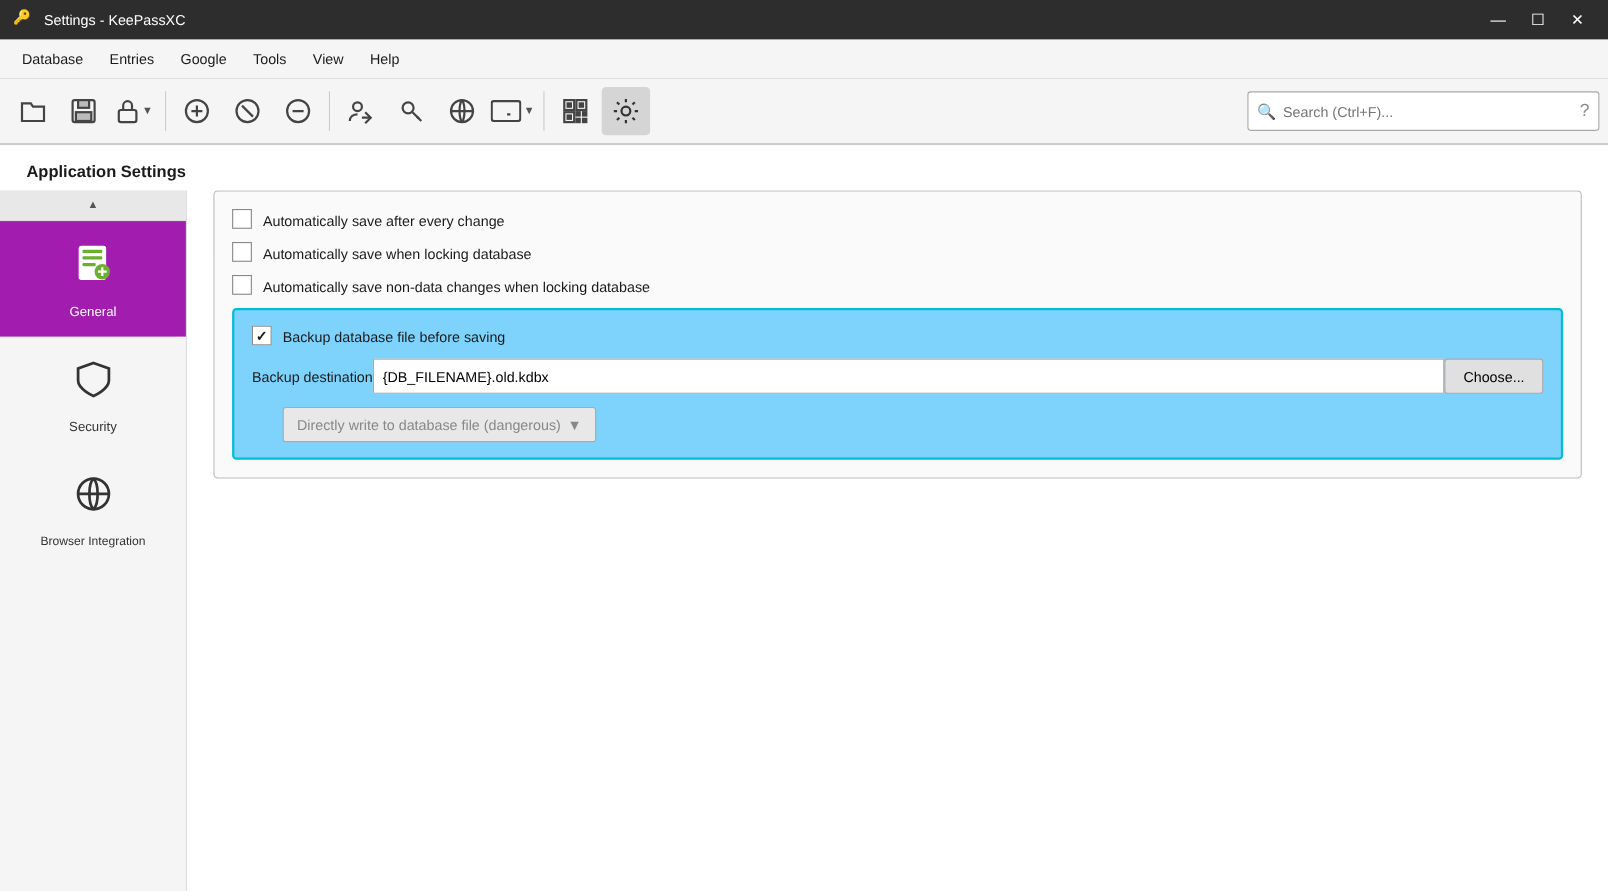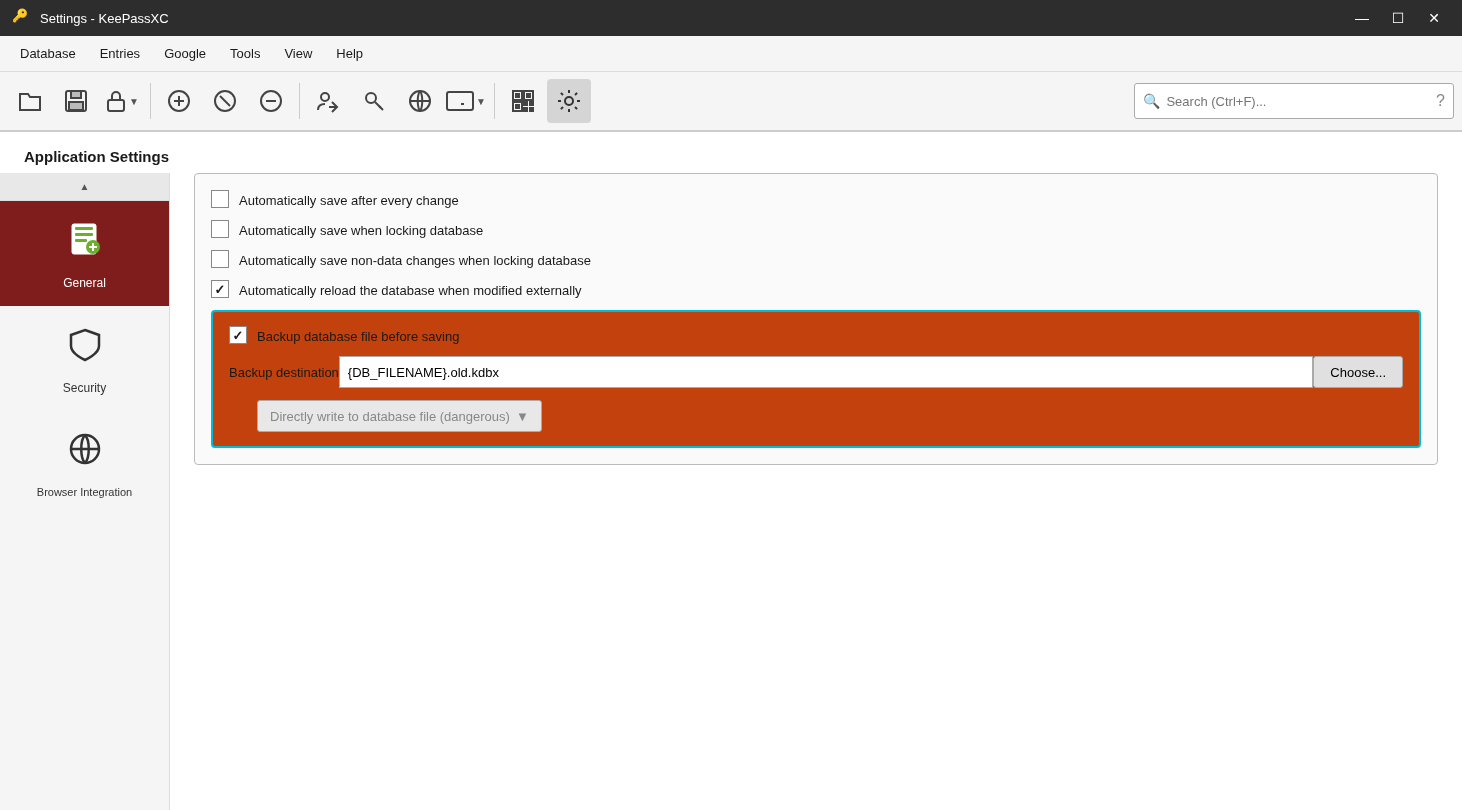--- a/index.html
+++ b/index.html
@@ -114,21 +114,21 @@
       font-size: 10px; color: #555;
     }
     .sidebar-item {
       width: 100%;
       display: flex; flex-direction: column; align-items: center; justify-content: center;
       padding: 18px 8px 16px;
       cursor: pointer;
       border: none; background: transparent;
       gap: 8px;
     }
-    .sidebar-item.active { background: #7f1d1d; color: #fff; }
+    .sidebar-item.active { background: #a21caf; color: #fff; }
     .sidebar-item.active .sidebar-icon { color: #fff; }
     .sidebar-item.active .sidebar-label { color: #fff; }
     .sidebar-icon { font-size: 36px; color: #333; }
     .sidebar-label { font-size: 12px; color: #333; text-align: center; }
 
     
     .settings-panel {
       flex: 1;
       padding: 0 24px 24px;
       overflow-y: auto;
@@ -189,21 +189,21 @@
       cursor: pointer; flex-shrink: 0;
       font-size: 13px; font-weight: bold;
     }
     .checkbox.checked::after { content: '✓'; color: #1a1a1a; }
 
     
     .highlighted-box {
       border: 2px solid #00bcd4;
       border-radius: 4px;
       padding: 14px 16px;
-      background: #c2410c;
+      background: #7dd3fc;
       margin-top: 4px;
     }
     .backup-destination-row {
       display: flex; align-items: center; gap: 0; margin: 12px 0;
     }
     .backup-destination-label { font-size: 13px; white-space: nowrap; }
     .backup-destination-input {
       flex: 1; height: 32px; border: 1px solid #aaa; padding: 0 8px; font-size: 13px; background: #fff;
       outline: none;
     }
@@ -408,24 +408,20 @@
           <span>Automatically save after every change</span>
         </div>
         <div class="checkbox-row">
           <div class="checkbox"></div>
           <span>Automatically save when locking database</span>
         </div>
         <div class="checkbox-row">
           <div class="checkbox"></div>
           <span>Automatically save non-data changes when locking database</span>
         </div>
-        <div class="checkbox-row">
-          <div class="checkbox checked"></div>
-          <span>Automatically reload the database when modified externally</span>
-        </div>
 
         <div class="highlighted-box">
 
           <div class="checkbox-row">
             <div class="checkbox checked"></div>
             <span>Backup database file before saving</span>
           </div>
 
           <div class="backup-destination-row">
             <span class="backup-destination-label">Backup destination</span>

